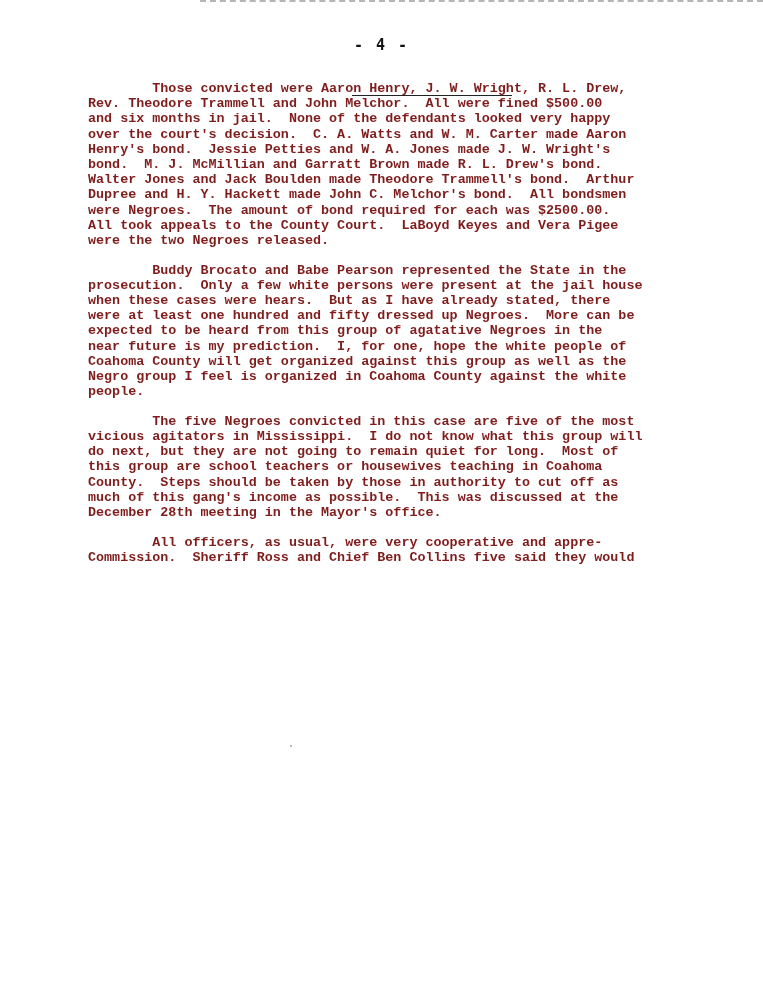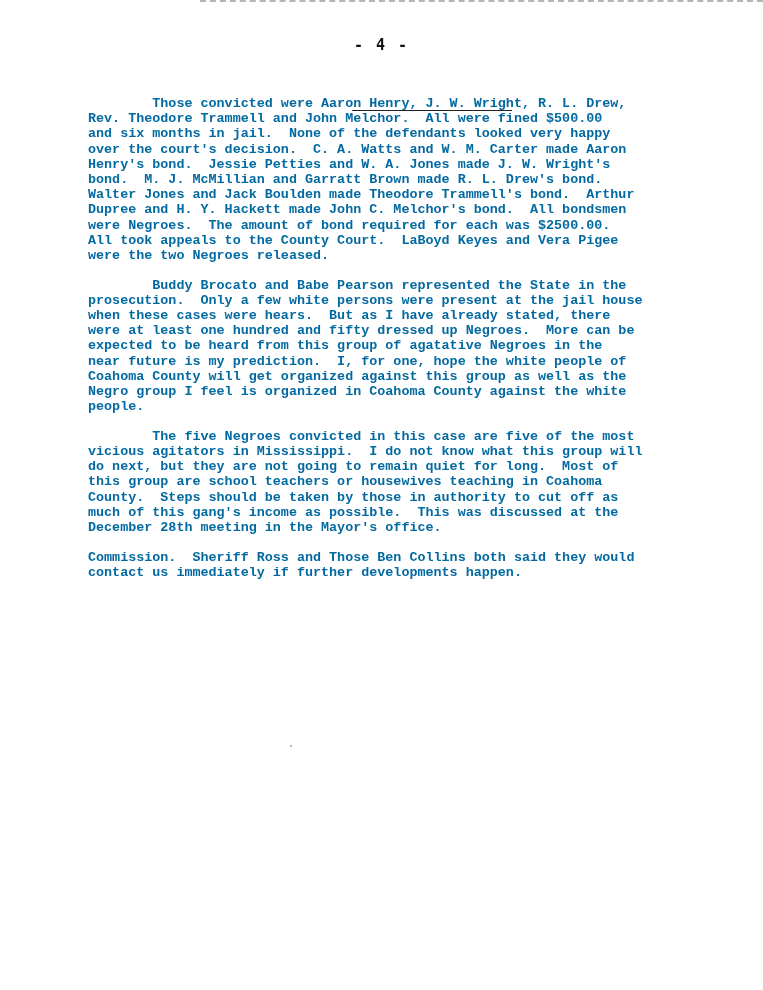--- a/index.html
+++ b/index.html
@@ -7,23 +7,23 @@
   .top-rule {
     position: absolute; left: 200px; right: 0; top: 0; height: 0;
     border-top: 2px dashed #b5b5b5;
   }
   .page-number {
     position: absolute; left: 0; width: 763px; top: 36px; text-align: center;
     font-family: "DejaVu Sans Mono", monospace; font-weight: bold; font-size: 15px; color: #111;
     letter-spacing: 2px;
   }
   .body-text {
-    position: absolute; left: 88px; top: 96px; width: 640px;
+    position: absolute; left: 88px; top: 81px; width: 640px;
     font-family: "Liberation Mono", "DejaVu Sans Mono", monospace;
-    font-weight: bold; font-size: 13.4px; line-height: 15.2px; color: #0369a1;
+    font-weight: bold; font-size: 13.4px; line-height: 15.2px; color: #7f1d1d;
   }
   .para { margin: 0 0 14.5px 0; white-space: pre; }
   .line { display: block; height: 15.2px; }
   .underline-mark {
     position: absolute; left: 264px; top: 14px; width: 160px; height: 0;
     border-top: 1.5px solid #222;
   }
   .speck { position: absolute; left: 290px; top: 745px; width: 2px; height: 2px; background: #bbb; }
 </style>
 </head>
@@ -31,16 +31,16 @@
 
 <div class="top-rule"></div>
 
 <div class="page-number">- 4 -</div>
 
 <div class="body-text">
   <div class="underline-mark"></div>
   <div class="para"><span class="line">        Those convicted were Aaron Henry, J. W. Wright, R. L. Drew,</span><span class="line">Rev. Theodore Trammell and John Melchor.  All were fined $500.00</span><span class="line">and six months in jail.  None of the defendants looked very happy</span><span class="line">over the court's decision.  C. A. Watts and W. M. Carter made Aaron</span><span class="line">Henry's bond.  Jessie Petties and W. A. Jones made J. W. Wright's</span><span class="line">bond.  M. J. McMillian and Garratt Brown made R. L. Drew's bond.</span><span class="line">Walter Jones and Jack Boulden made Theodore Trammell's bond.  Arthur</span><span class="line">Dupree and H. Y. Hackett made John C. Melchor's bond.  All bondsmen</span><span class="line">were Negroes.  The amount of bond required for each was $2500.00.</span><span class="line">All took appeals to the County Court.  LaBoyd Keyes and Vera Pigee</span><span class="line">were the two Negroes released.</span></div>
   <div class="para"><span class="line">        Buddy Brocato and Babe Pearson represented the State in the</span><span class="line">prosecution.  Only a few white persons were present at the jail house</span><span class="line">when these cases were hears.  But as I have already stated, there</span><span class="line">were at least one hundred and fifty dressed up Negroes.  More can be</span><span class="line">expected to be heard from this group of agatative Negroes in the</span><span class="line">near future is my prediction.  I, for one, hope the white people of</span><span class="line">Coahoma County will get organized against this group as well as the</span><span class="line">Negro group I feel is organized in Coahoma County against the white</span><span class="line">people.</span></div>
   <div class="para"><span class="line">        The five Negroes convicted in this case are five of the most</span><span class="line">vicious agitators in Mississippi.  I do not know what this group will</span><span class="line">do next, but they are not going to remain quiet for long.  Most of</span><span class="line">this group are school teachers or housewives teaching in Coahoma</span><span class="line">County.  Steps should be taken by those in authority to cut off as</span><span class="line">much of this gang's income as possible.  This was discussed at the</span><span class="line">December 28th meeting in the Mayor's office.</span></div>
-  <div class="para"><span class="line">Commission.  Sheriff Ross and Those Ben Collins both said they would</span><span class="line">contact us immediately if further developments happen.</span></div>
+  <div class="para"><span class="line">        All officers, as usual, were very cooperative and appre-</span><span class="line">Commission.  Sheriff Ross and Chief Ben Collins five said they would</span></div>
 </div>
 
 <div class="speck"></div>
 
 </body></html>

